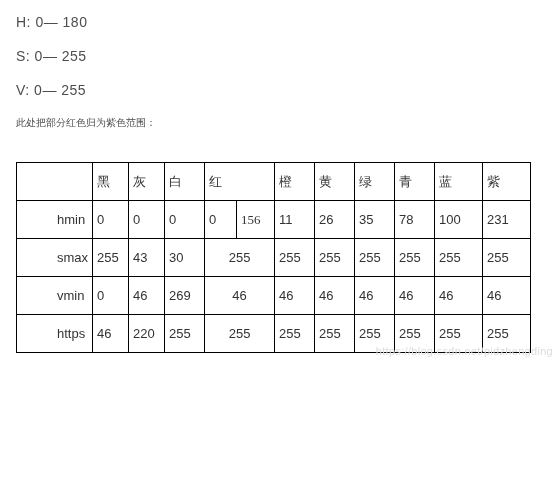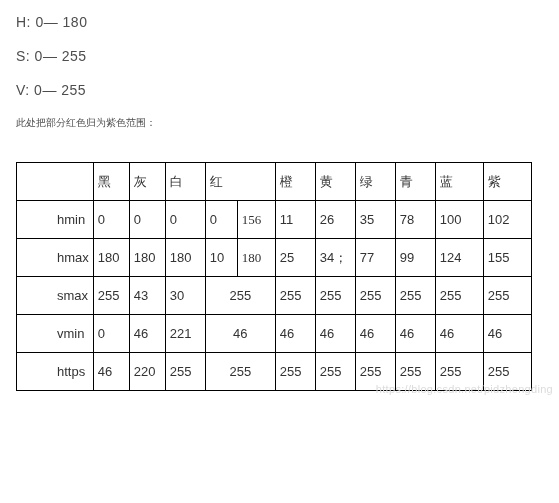--- a/index.html
+++ b/index.html
@@ -82,58 +82,44 @@
     <td>0</td>
     <td>0</td>
     <td>0</td>
     <td class="col-red-a">0</td>
     <td class="col-red-b">156</td>
     <td>11</td>
     <td>26</td>
     <td>35</td>
     <td>78</td>
     <td>100</td>
-    <td>102</td>
+    <td>231</td>
   </tr>
 
-  <tr>
-    <td class="col-rowhdr">hmax</td>
-    <td>180</td>
-    <td>180</td>
-    <td>180</td>
-    <td class="col-red-a">10</td>
-    <td class="col-red-b">180</td>
-    <td>25</td>
-    <td>34；</td>
-    <td>77</td>
-    <td>99</td>
-    <td>124</td>
-    <td>155</td>
-  </tr>
 
 
   <tr>
     <td class="col-rowhdr">smax</td>
     <td>255</td>
     <td>43</td>
     <td>30</td>
     <td colspan="2" style="text-align:center">255</td>
     <td>255</td>
     <td>255</td>
     <td>255</td>
     <td>255</td>
     <td>255</td>
     <td>255</td>
   </tr>
 
   <tr>
     <td class="col-rowhdr">vmin</td>
     <td>0</td>
     <td>46</td>
-    <td>221</td>
+    <td>269</td>
     <td colspan="2" style="text-align:center">46</td>
     <td>46</td>
     <td>46</td>
     <td>46</td>
     <td>46</td>
     <td>46</td>
     <td>46</td>
   </tr>
 
   <tr>

